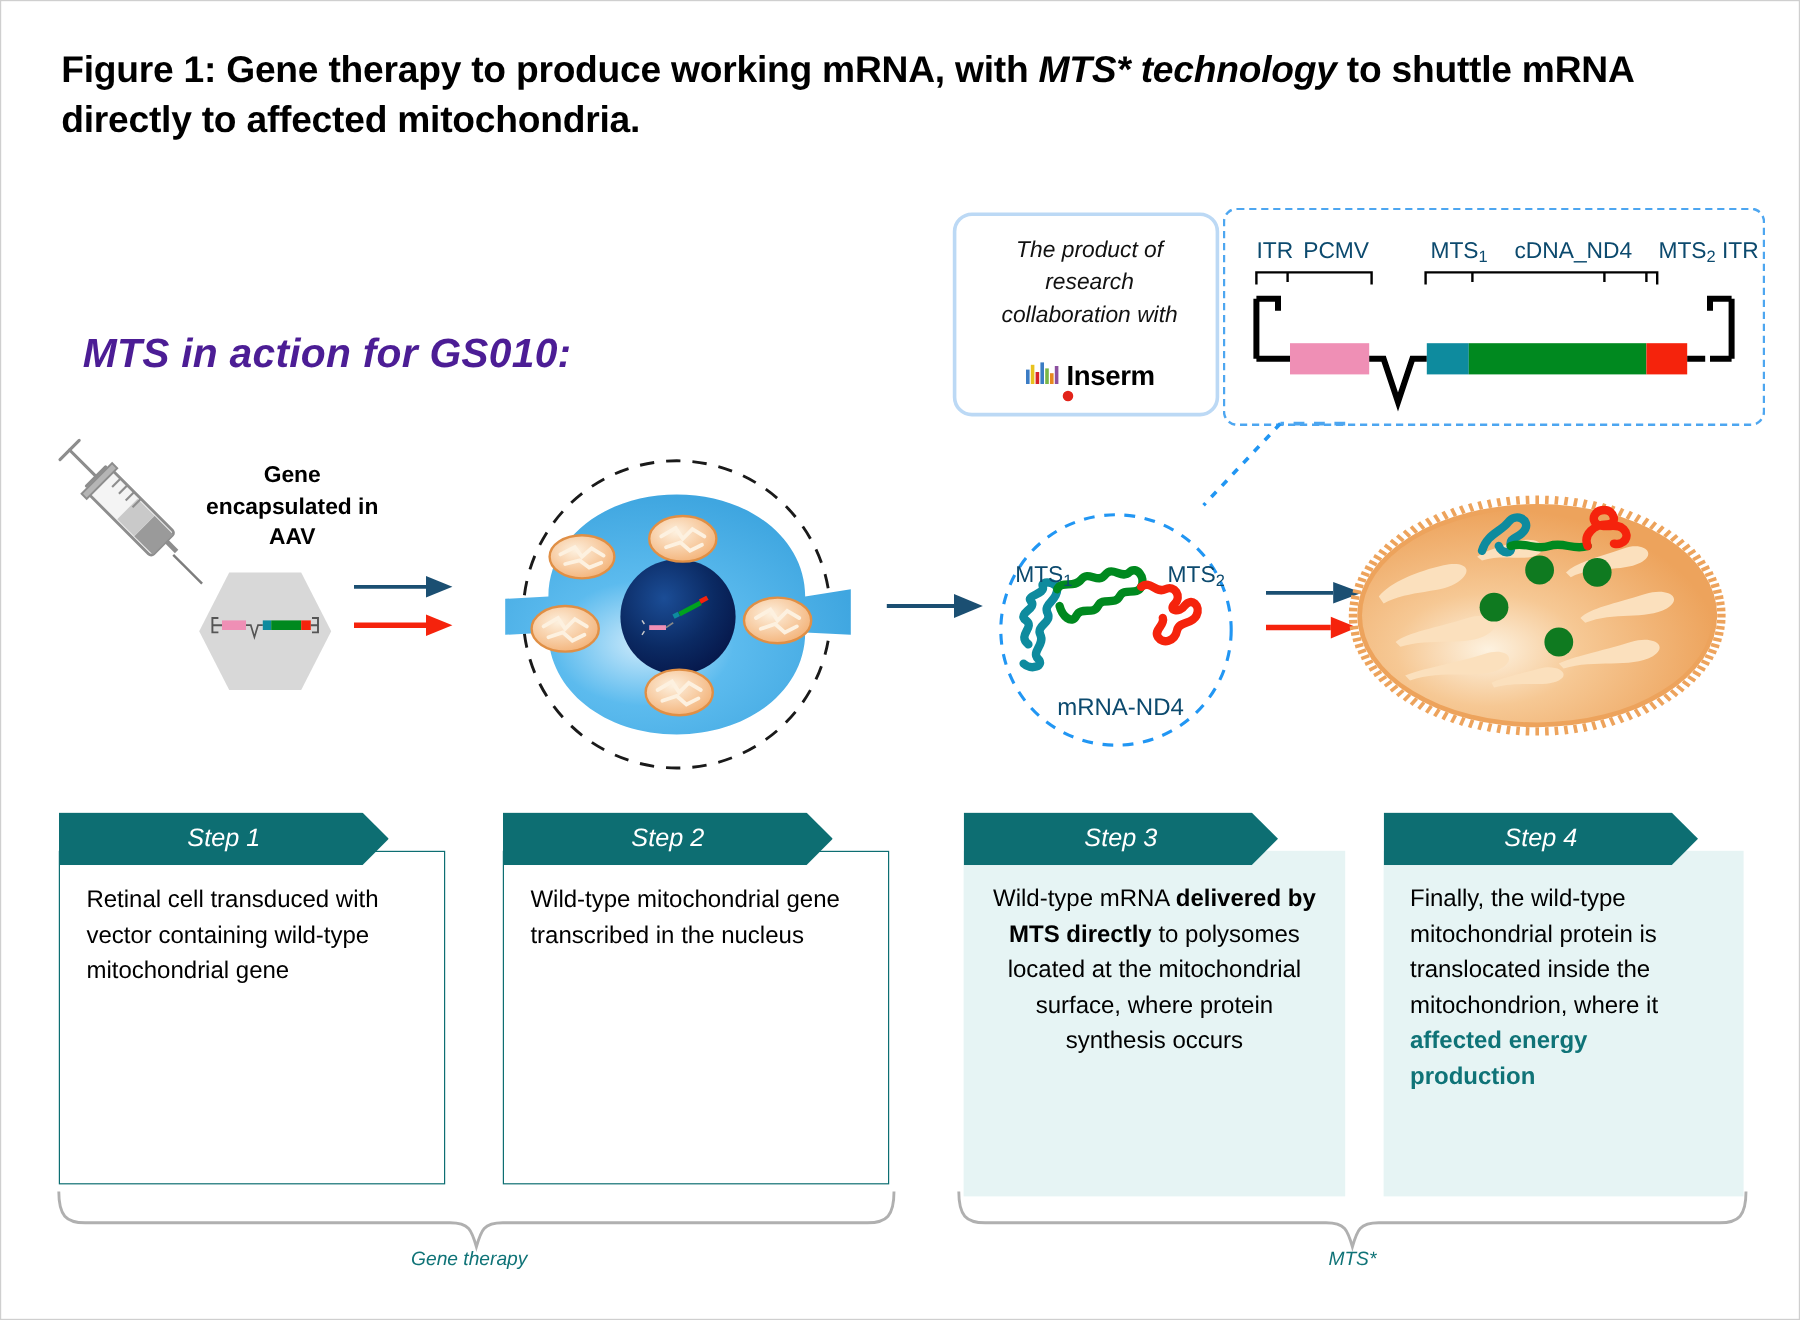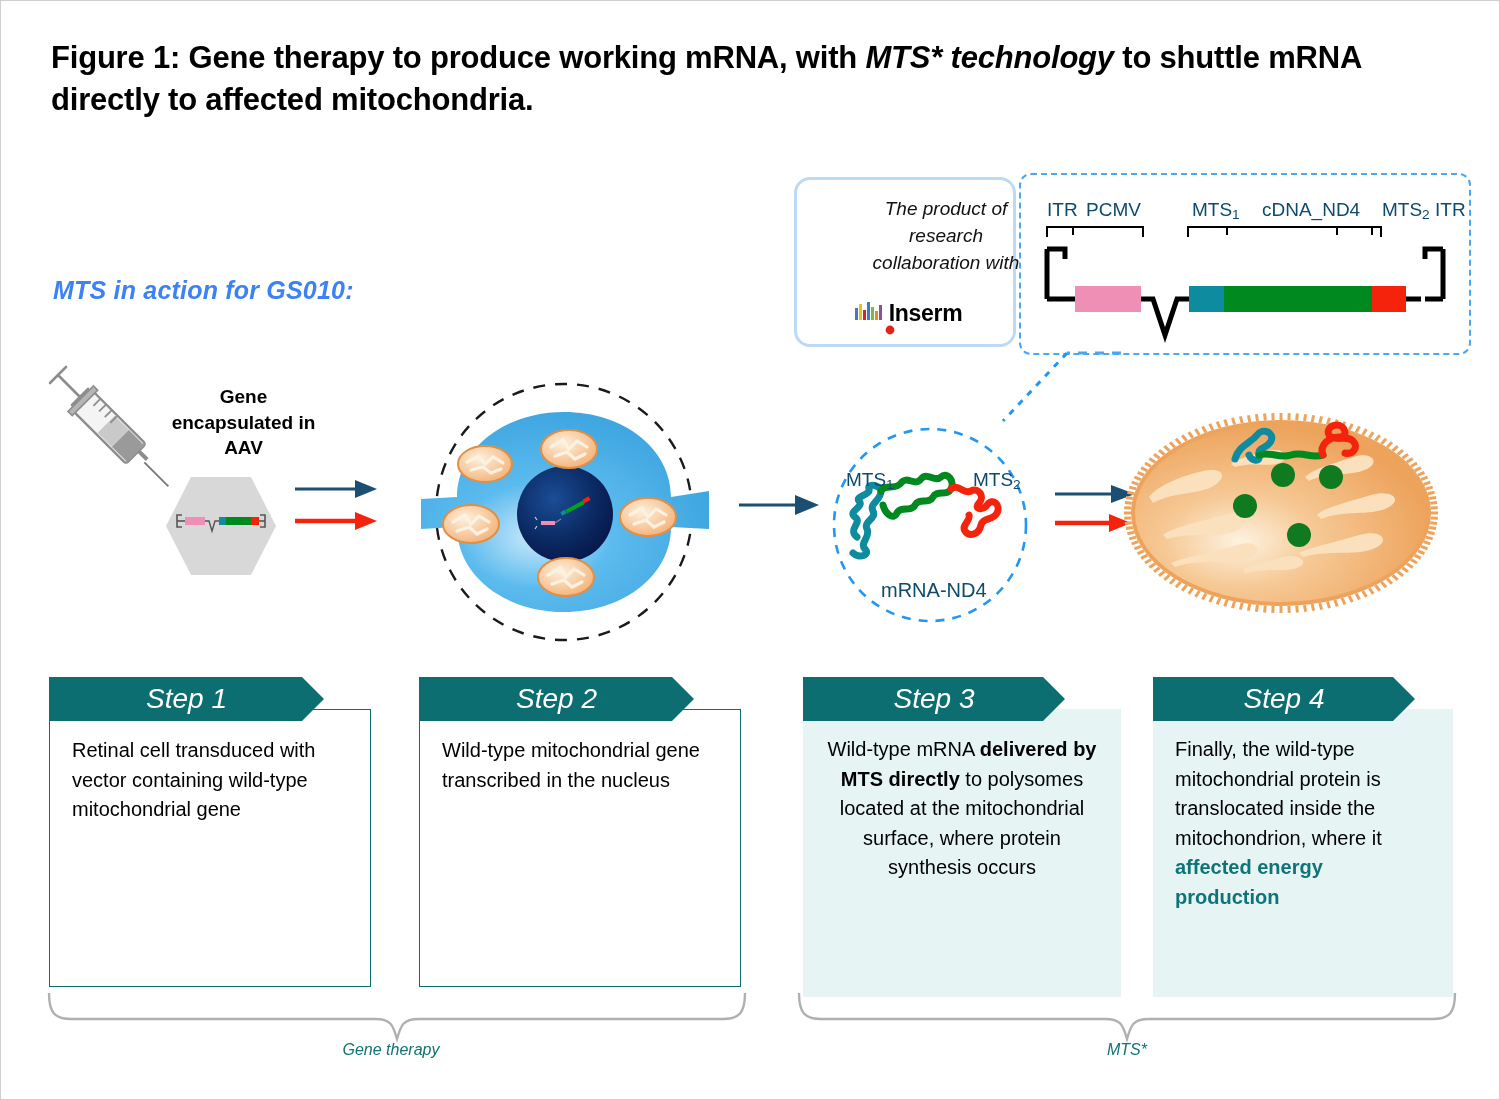--- a/index.html
+++ b/index.html
@@ -8,48 +8,48 @@
 
   #frame{position:absolute;left:0;top:0;width:1500px;height:1100px;
          border:1px solid #cfcfcf;box-sizing:border-box;background:#fff;}
 
   
   #title{position:absolute;left:50px;top:36px;width:1400px;
          font-size:31px;font-weight:bold;line-height:1.34;letter-spacing:-0.2px;}
   #title .it{font-style:italic;}
 
   
-  #mts-heading{position:absolute;left:52px;top:275px;font-size:25px;
-               font-weight:bold;font-style:italic;color:#3b82f6;letter-spacing:0.2px;}
+  #mts-heading{position:absolute;left:68px;top:275px;font-size:34px;
+               font-weight:bold;font-style:italic;color:#4c1d95;letter-spacing:0.2px;}
 
   
   #aav-label{position:absolute;left:160px;top:383px;width:165px;text-align:center;
              font-size:19px;font-weight:bold;line-height:1.35;}
 
   
   .abs{position:absolute;}
   .lbl{position:absolute;font-size:18px;color:#0c4a6e;}
 
   
   #construct-panel{position:absolute;left:1018px;top:172px;width:452px;height:182px;
         border:2px dashed #4da6f0;border-radius:12px;background:#fff;box-sizing:border-box;}
 
   
   #inserm-box{position:absolute;left:793px;top:176px;width:222px;height:170px;
         border:3px solid #bcd9f5;border-radius:16px;background:#fff;box-sizing:border-box;}
   #inserm-text{position:absolute;left:0;top:16px;width:222px;text-align:center;
-        font-size:19px;font-style:italic;line-height:1.42;color:#111;padding-left:38px;}
+        font-size:19px;font-style:italic;line-height:1.42;color:#111;}
   #inserm-logo{position:absolute;left:0;top:120px;width:222px;text-align:center;}
   #inserm-logo .word{font-size:23px;font-weight:bold;letter-spacing:-0.3px;
         vertical-align:middle;margin-left:5px;}
 
   
   .step-wrap{position:absolute;}
   .step-banner{position:absolute;left:0;top:0;height:44px;background:#0d6e72;
-        color:#fff;font-size:28px;font-style:italic;display:flex;align-items:center;
+        color:#fff;font-size:21px;font-style:italic;display:flex;align-items:center;
         justify-content:center;
         clip-path:polygon(0 0, calc(100% - 22px) 0, 100% 50%, calc(100% - 22px) 100%, 0 100%);}
   .step-body{position:absolute;left:0;top:32px;box-sizing:border-box;
         font-size:20px;line-height:1.48;padding:26px 22px 14px 22px;}
   .step-body.outline{border:1.5px solid #0d6e72;background:#fff;}
   .step-body.fill{background:#e6f4f4;border:none;}
   .step-body b{font-weight:bold;}
   .hl{color:#0f7377;font-weight:bold;}
 
   

